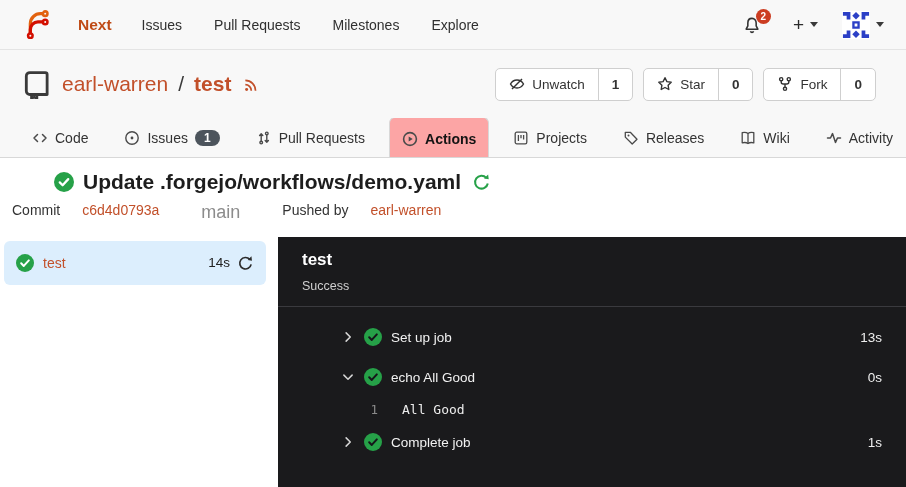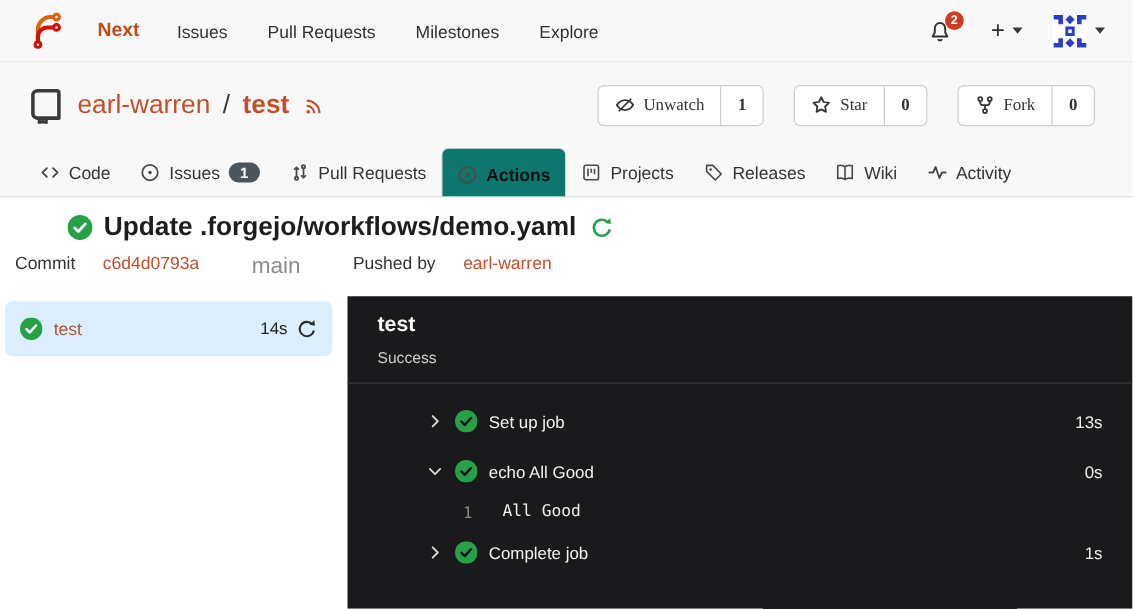--- a/index.html
+++ b/index.html
@@ -27,36 +27,36 @@
 
   
   .repo-header { height:68px; flex:0 0 68px; background:var(--header-bg,#f8f8f8);
     display:flex; align-items:center; padding:0 30px 0 22px; }
   .repo-title { display:flex; align-items:center; gap:10px; font-size:21px; }
   .repo-book { color:#3a3a3a; }
   .repo-owner { color:var(--primary,#c2502a); cursor:pointer; }
   .repo-sep { color:#3a3a3a; }
   .repo-name { color:var(--primary,#c2502a); font-weight:600; cursor:pointer; }
   .rss { color:var(--primary,#c2502a); margin-left:2px; cursor:pointer; }
-  .repo-actions { margin-left:auto; display:flex; gap:24px;font-family:Liberation Serif, serif; }
+  .repo-actions { margin-left:auto; display:flex; gap:10px; }
   .btn-group { display:flex; border:1px solid #cfcfcf; border-radius:5px; background:#fff;
     overflow:hidden; height:33px; }
   .btn-main { display:flex; align-items:center; gap:7px; padding:0 13px; font-size:13.5px;
     color:#333; cursor:pointer; }
   .btn-count { display:flex; align-items:center; padding:0 13px; font-size:13.5px; font-weight:600;
     color:#333; border-left:1px solid #cfcfcf; cursor:pointer; }
 
   
   .tabs { height:40px; flex:0 0 40px; background:var(--header-bg,#f8f8f8);
-    border-bottom:1px solid #d8d8d8; display:flex; align-items:flex-start; padding:0 0 0 20px;
-    white-space:nowrap; overflow:hidden; }
+    border-bottom:1px solid #d8d8d8; display:flex; align-items:center; padding:0 0 0 20px;
+    white-space:nowrap; overflow:hidden;gap:12px; }
   .tab { display:flex; align-items:center; gap:7px; font-size:14px; color:#333;
     padding:0 12px; height:40px; cursor:pointer; }
   .tab .tab-icon { color:#4a4a4a; }
-  .tab.active { background:#0f766e; border:1px solid #d8d8d8; border-bottom:none;
+  .tab.active { background:#fca5a5; border:1px solid #d8d8d8; border-bottom:none;
     border-radius:6px 6px 0 0; font-weight:700; height:42px; margin-bottom:-1px; color:#141414; }
   .tab-badge { background:#4c545c; color:#fff; font-size:12px; font-weight:600;
     border-radius:9px; padding:1px 9px; }
 
   
   .main { flex:1; display:flex; flex-direction:column; background:#fff; padding-top:12px; min-height:0; }
   .run-head { display:flex; align-items:center; gap:9px; padding:0 10px;margin-left:44px; }
   .run-title { font-size:21px; font-weight:700; color:#1d1d1d; }
   .run-sync { color:var(--success,#26a148); cursor:pointer; margin-left:2px; }
   .commit-line { display:flex; align-items:flex-start; gap:22px; padding:8px 12px 0; font-size:14px; color:#333; }

